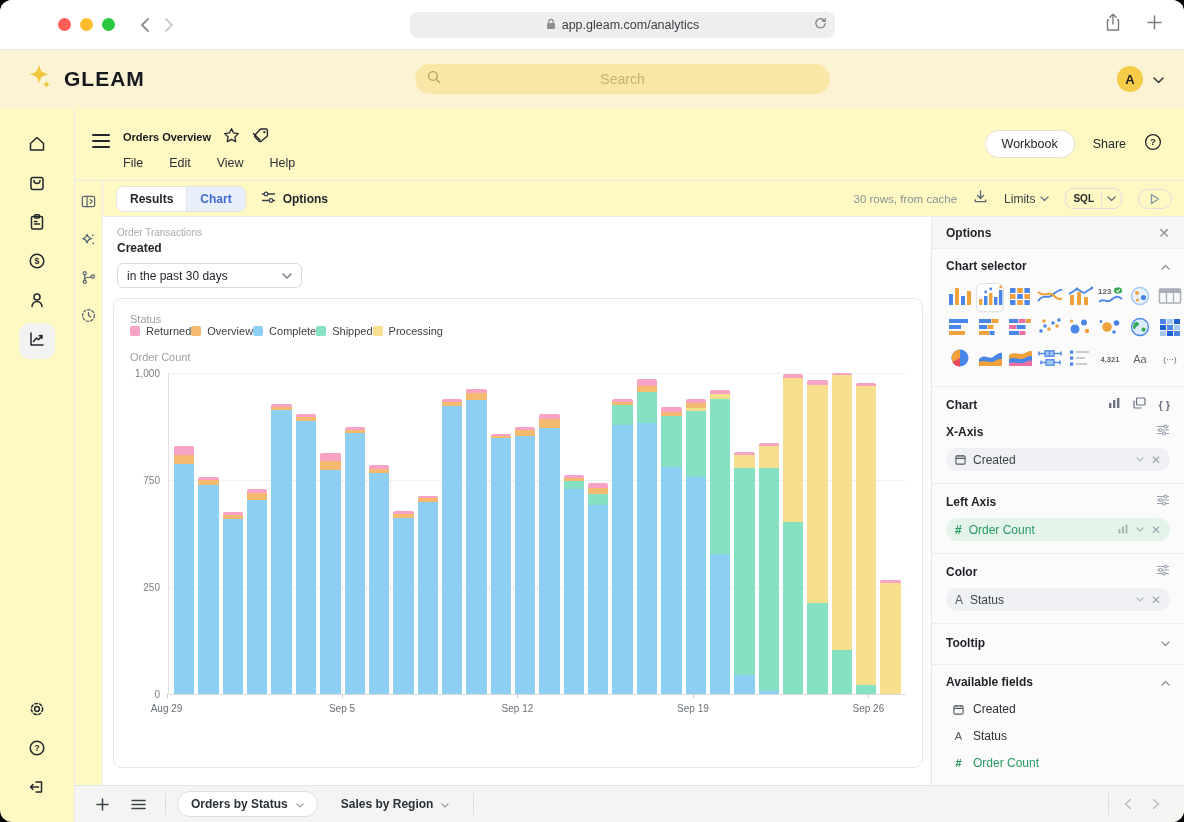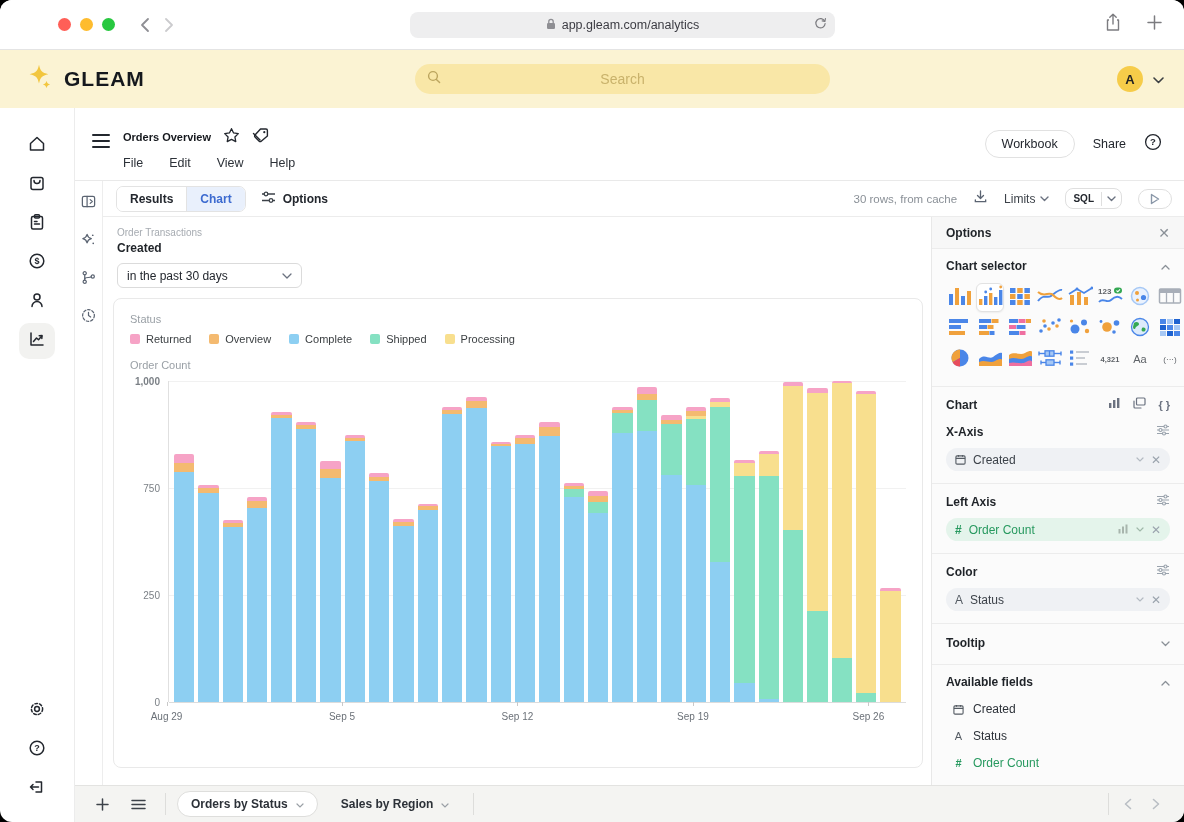--- a/index.html
+++ b/index.html
@@ -1,17 +1,17 @@
 <!DOCTYPE html>
 <html><head>
 <meta charset="utf-8">
 <style>
   * { margin:0; padding:0; box-sizing:border-box; }
   html,body { width:1184px; height:822px; background:#000; font-family:"Liberation Sans", sans-serif; }
-  .window { width:1184px; height:822px; border-radius:12px; overflow:hidden; background:#ffffff; display:flex; flex-direction:column; position:relative; }
+  .window { width:1184px; height:822px; border-radius:12px; overflow:hidden; background:#fef9c3; display:flex; flex-direction:column; position:relative; }
 
   
   .browser { height:50px; background:#fff; border-bottom:1px solid #E4E4E4; display:flex; align-items:center; position:relative; flex:0 0 auto; }
   .traffic { display:flex; gap:9px; margin-left:58px; }
   .light { width:13px; height:13px; border-radius:50%; }
   .nav-chevrons { display:flex; gap:14px; margin-left:24px; color:#8E8E93; }
   .nav-chevrons svg { display:block; }
   .urlbar { position:absolute; left:410px; top:12px; width:425px; height:26px; background:#EEEEEF; border-radius:8px; display:flex; align-items:center; justify-content:center; gap:6px; color:#3C3C43; font-size:12.5px; }
   .urlbar .reload { position:absolute; right:8px; color:#7C7C80; }
   .browser-right { position:absolute; right:22px; display:flex; gap:26px; color:#7C7C80; align-items:center; }
@@ -74,21 +74,21 @@
   .content-row { flex:1; display:flex; min-height:0; }
   .canvas { flex:1; background:#fff; min-width:0; padding:8px 8px 0 10px; }
   .filter-block { margin:2px 0 10px 4px; }
   .filter-src { font-size:10px; color:#A6ABB1; }
   .filter-field { font-size:12px; font-weight:bold; color:#1F2328; margin-top:3px; }
   .filter-dd { margin-top:8px; width:185px; height:25px; border:1px solid #DBDBDB; border-radius:6px; display:flex; align-items:center; font-size:12px; color:#23272E; padding:0 9px; justify-content:space-between; cursor:pointer; background:#fff; }
 
   
   .chart-card { border:1px solid #E9E9E9; border-radius:8px; background:#fff; padding:14px 16px 10px 16px; height:470px; }
   .legend-title { font-size:11px; color:#9AA0A6; }
-  .legend { display:flex; gap:18px; margin-top:8px; }
+  .legend { display:flex; }
   .legend-item { display:flex; align-items:center; gap:6px; font-size:11px; color:#3C4043; cursor:pointer; }
   .legend-swatch { width:10px; height:10px; border-radius:2px; }
   .ylabel { font-size:11px; color:#9AA0A6; margin-top:14px; }
   .plot-wrap { display:flex; margin-top:10px; }
   .ylabels { width:38px; position:relative; height:321px; flex:0 0 auto; }
   .ylabels div { position:absolute; right:8px; transform:translateY(-50%); font-size:10px; color:#7B8086; }
   .plot { flex:1; position:relative; height:321px; border-left:1px solid #E0E0E0; }
   .gridline { position:absolute; left:0; right:0; height:1px; background:#F1F1F1; }
   .gridline.axis { background:#DCDCDC; }
   .bars { position:absolute; left:0; top:0; right:0; bottom:0; display:flex; align-items:flex-end; gap:4px; padding:0 5px; }
@@ -407,21 +407,21 @@
                       <span>Shipped</span>
                     </span>
                     <span class="legend-item">
                       <span class="legend-swatch" style="background:#F8DF8E"></span>
                       <span>Processing</span>
                     </span>
                   </div>
                 <div class="ylabel">Order Count</div>
                 <div class="plot-wrap">
                   <div class="ylabels" id="ylabels">
-                      <div style="top: 0%; font-weight: bold;">1,000</div>
+                      <div style="top: 0%;">1,000</div>
                       <div style="top: 33.3333%;">750</div>
                       <div style="top: 66.6667%;">250</div>
                       <div style="top: 100%;">0</div>
                     </div>
                   <div class="plot" id="plot">
                       <div class="gridline" style="top: 0%;"></div>
                       <div class="gridline" style="top: 33.3333%;"></div>
                       <div class="gridline" style="top: 66.6667%;"></div>
                       <div class="gridline axis" style="top: 100%;"></div>
                       <div class="bars">

